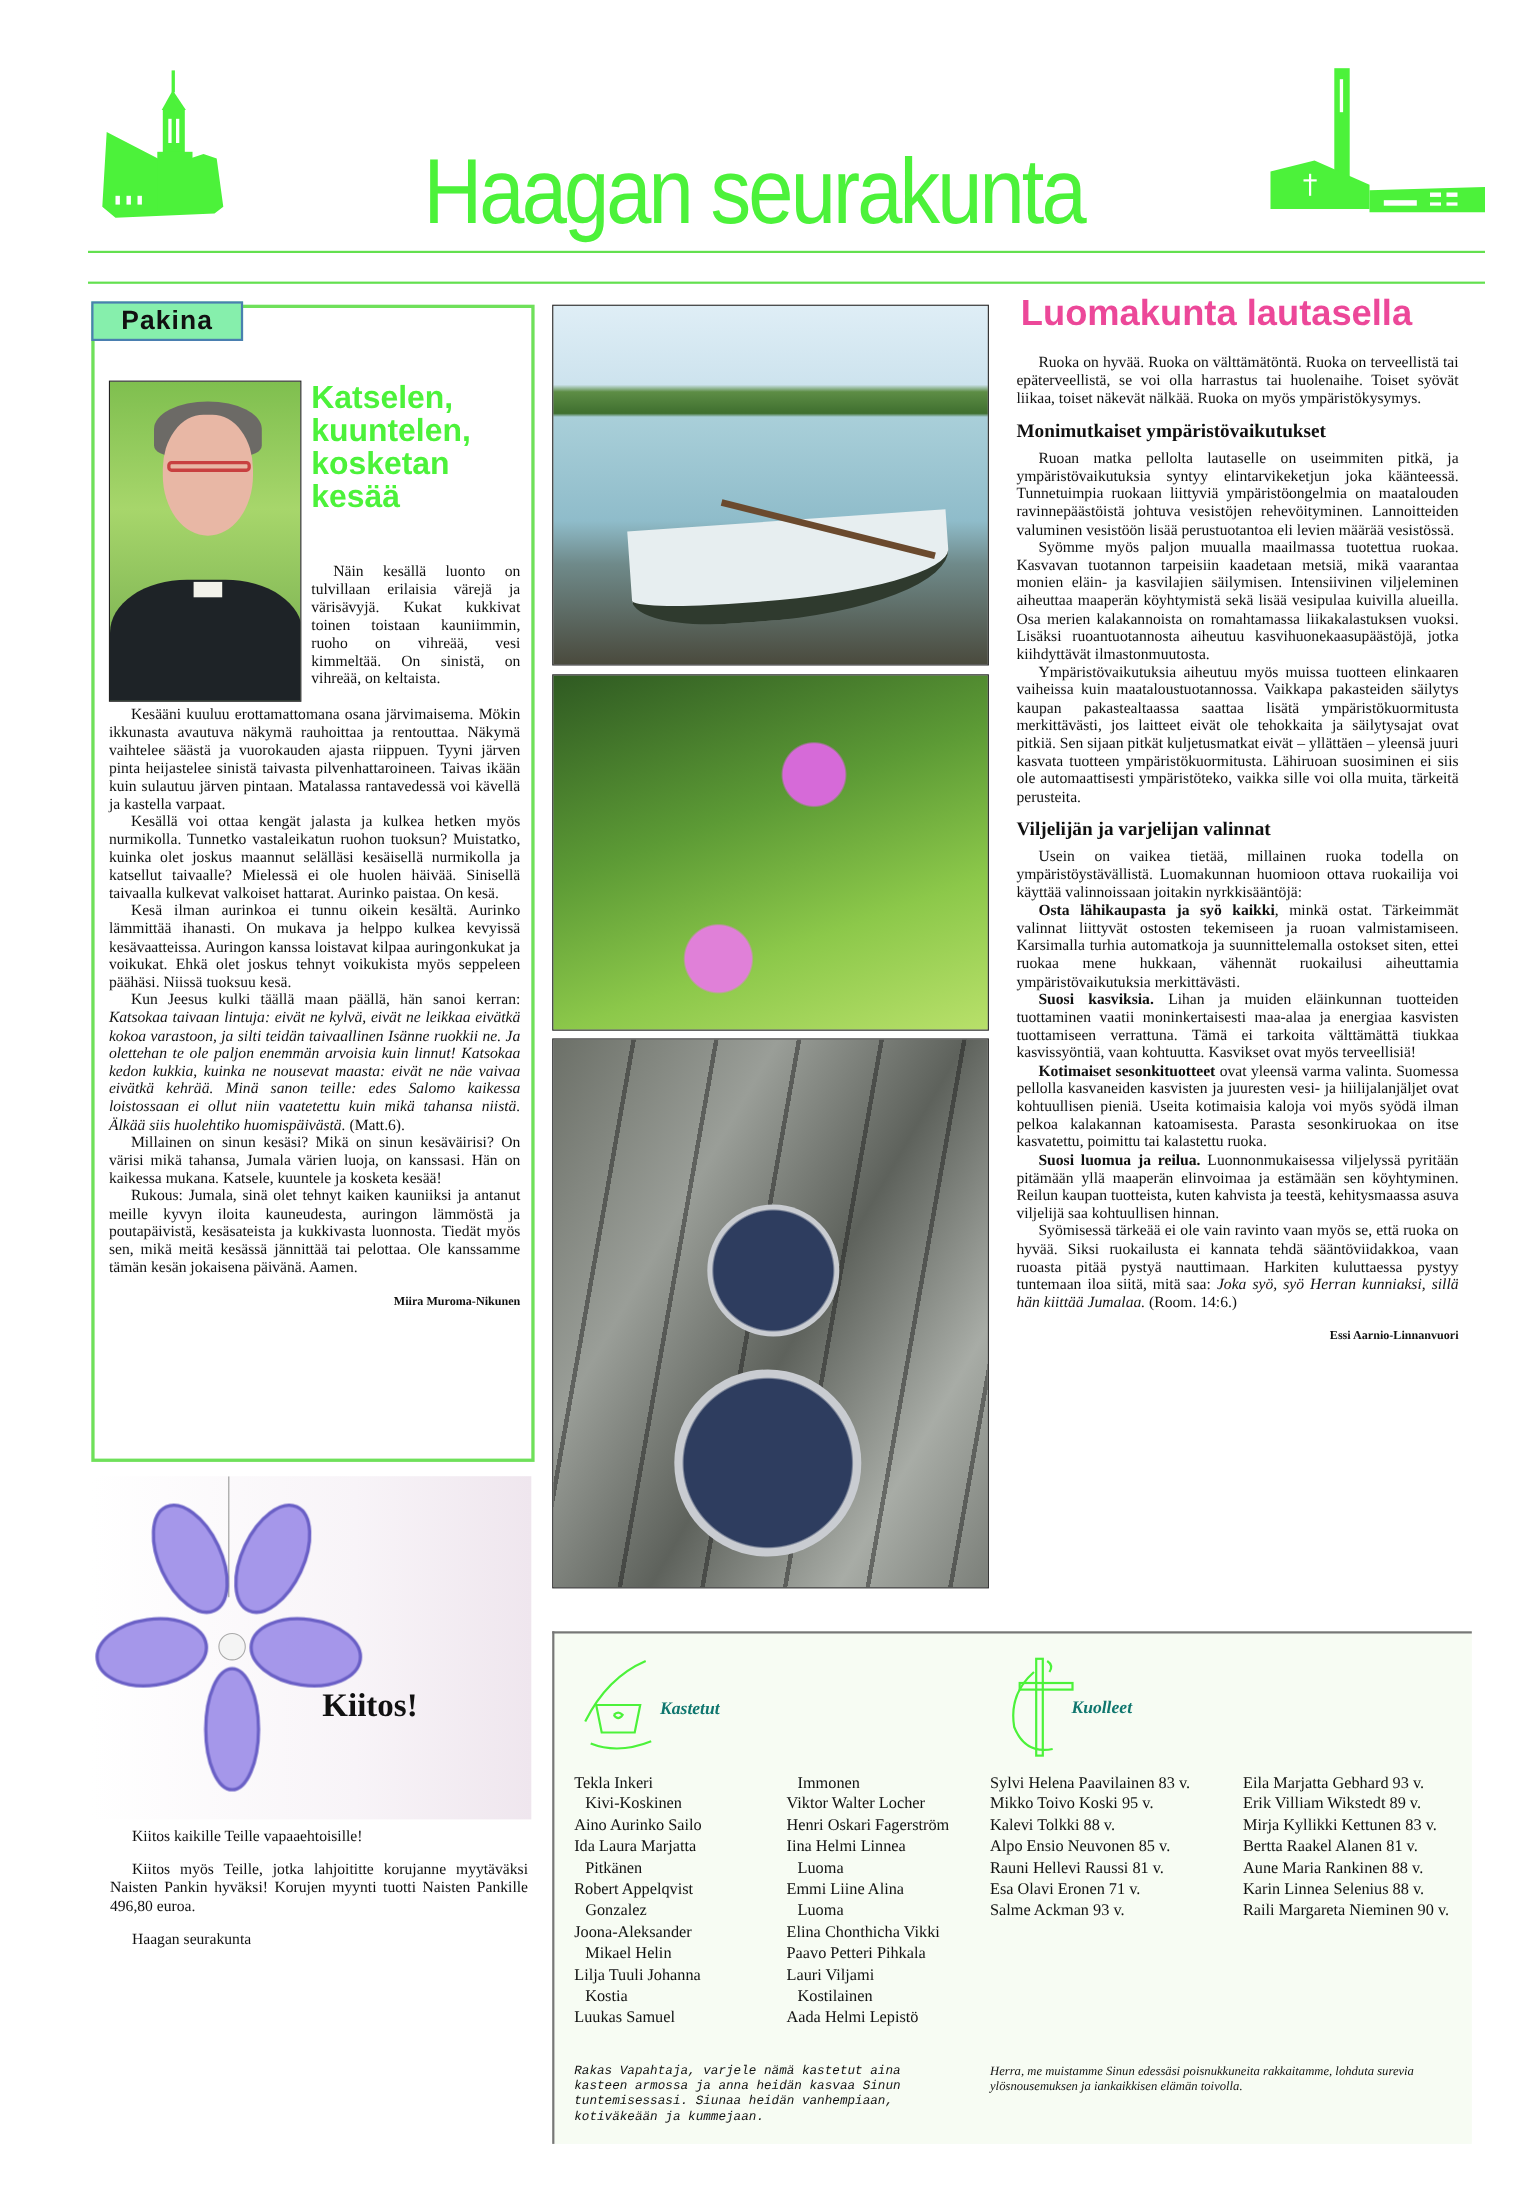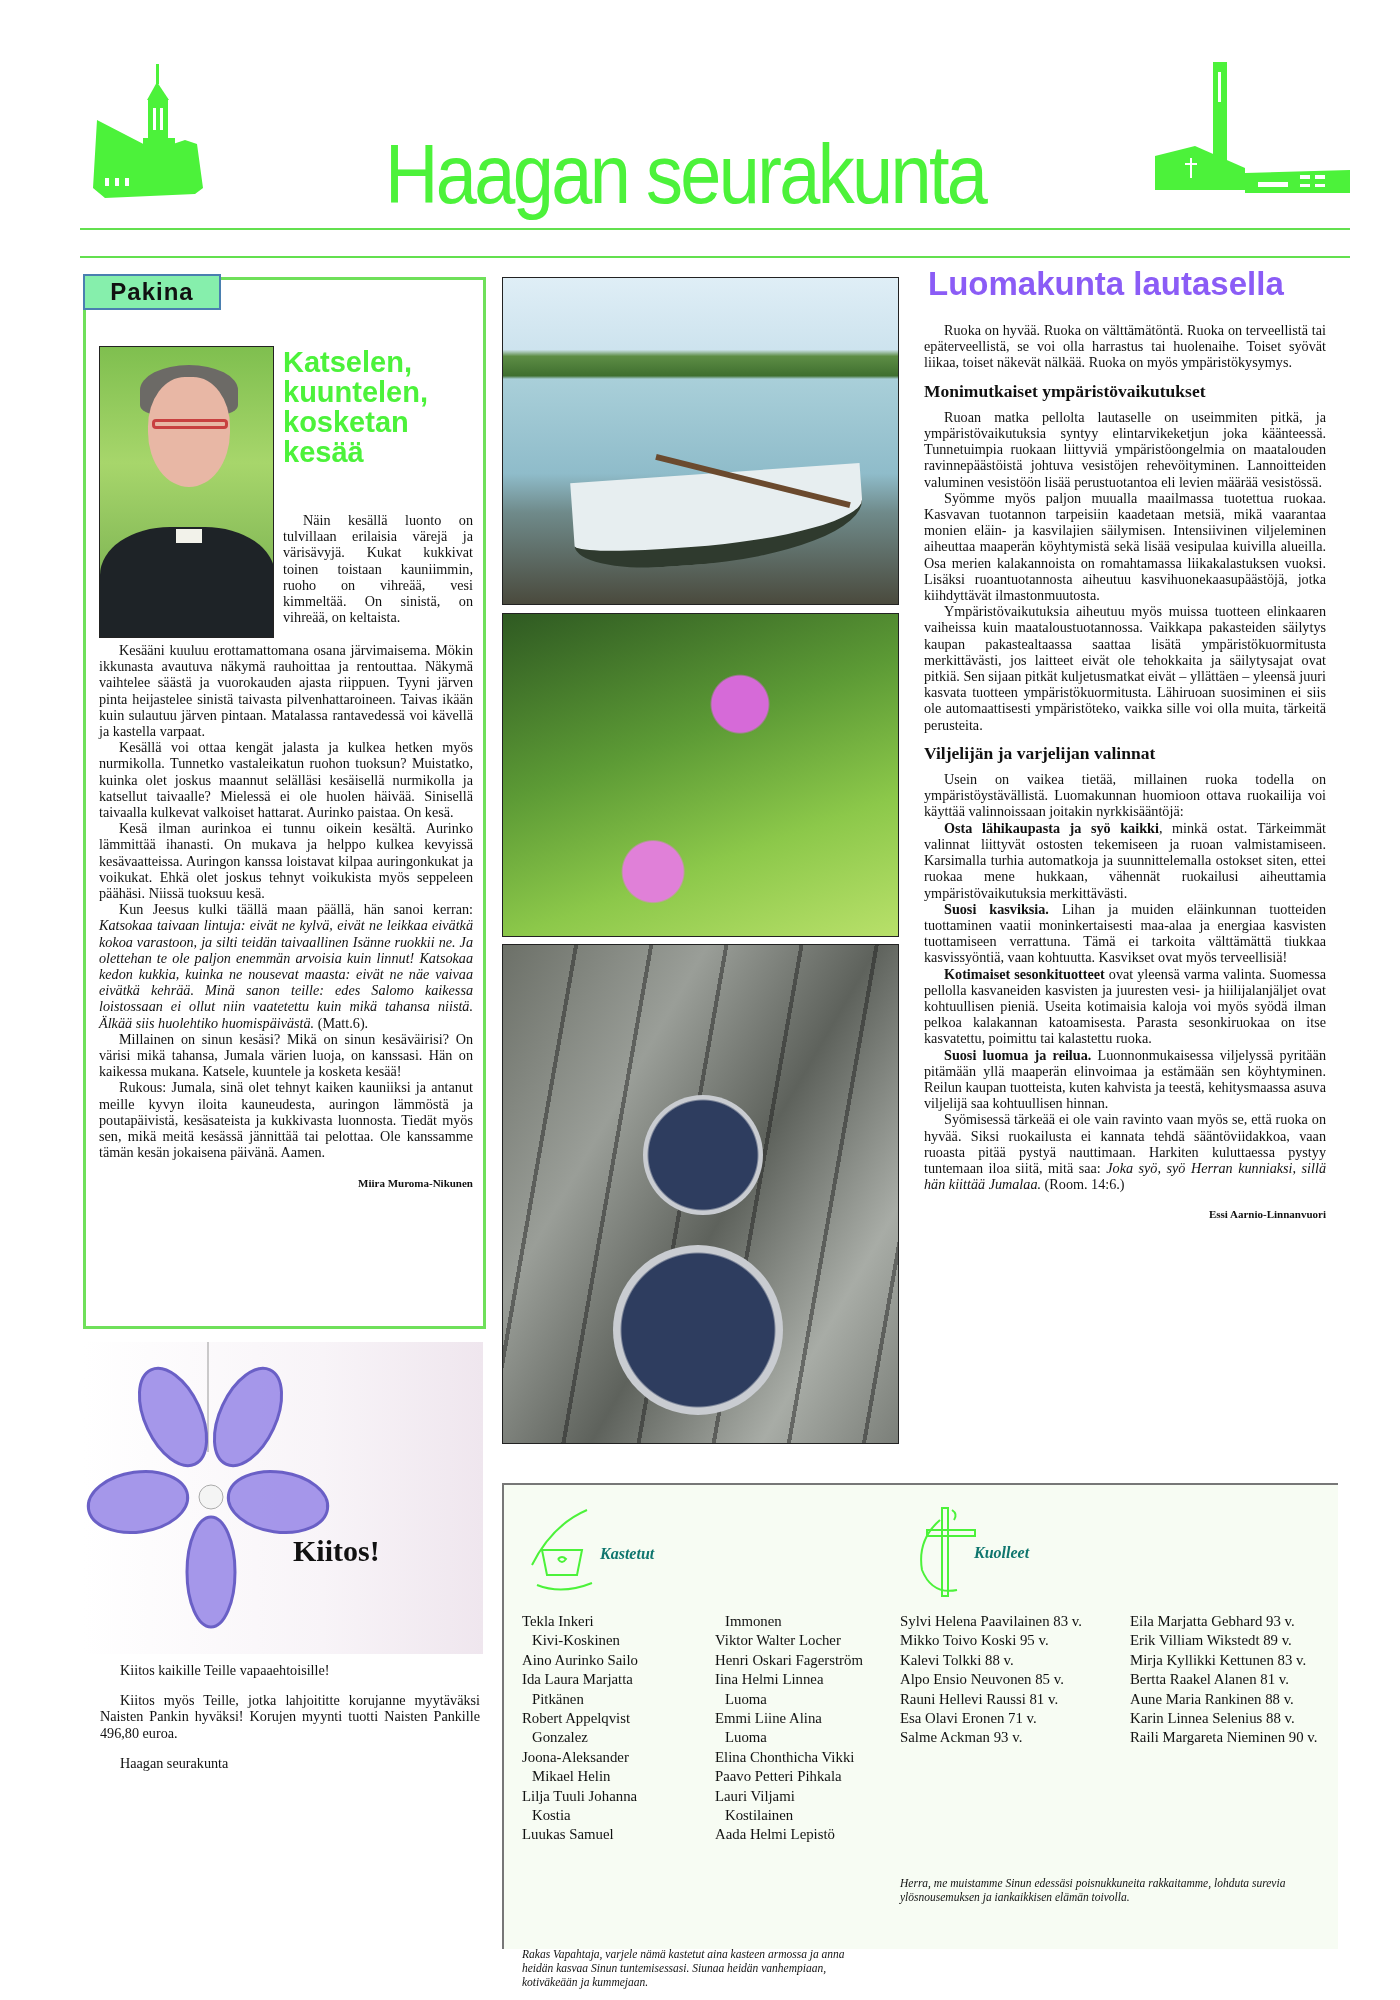--- a/index.html
+++ b/index.html
@@ -33,21 +33,21 @@
   .lake { left: 502px; top: 277px; width: 397px; height: 328px; background: linear-gradient(180deg,#dfeef6 0%,#cde3ee 22%,#5d8d45 24%,#3f6f2f 30%,#a9cfd9 31%,#8fbcca 60%,#6f8a8a 72%,#4a4a3d 100%); }
   .lake .boat { position:absolute; left:70px; top:195px; width:290px; height:90px; background:#e7eef0; border-radius:0 0 60% 30%; border-bottom:18px solid #2f3a2e; transform:rotate(-4deg); }
   .lake .oar { position:absolute; left:150px; top:200px; width:200px; height:6px; background:#6b4a2e; transform:rotate(14deg); }
   .flowers { left: 502px; top: 613px; width: 397px; height: 324px; background: radial-gradient(circle at 60% 28%, #d66ad8 0 28px, transparent 30px), radial-gradient(circle at 38% 80%, #e080d8 0 30px, transparent 32px), linear-gradient(160deg,#2f5a22 0%,#5c9a35 40%,#8cc84a 70%,#b8e06a 100%); }
   .berries { left: 502px; top: 944px; width: 397px; height: 500px; background: linear-gradient(120deg,#6c7068 0%,#9a9e98 30%,#5e625c 55%,#a8aca6 80%,#7b7f79 100%); }
   .berries .bowl1 { position:absolute; left:140px; top:150px; width:120px; height:120px; border-radius:50%; background: radial-gradient(circle,#2e3d5f 0 54px,#c9ccd1 56px 60px); }
   .berries .bowl2 { position:absolute; left:110px; top:300px; width:170px; height:170px; border-radius:50%; background: radial-gradient(circle,#2e3d5f 0 76px,#c9ccd1 78px 85px); }
   .berries .plank { position:absolute; left:0; top:0; width:100%; height:100%; background: repeating-linear-gradient(100deg, transparent 0 70px, #1a1a1a 70px 74px); opacity:.45; }
 
   
-  .luoma-head { left: 928px; top: 265px; font-family: "Liberation Sans", "DejaVu Sans", sans-serif; font-weight: bold; font-size: 33px; color: #8b5cf6; white-space: nowrap; }
+  .luoma-head { left: 928px; top: 265px; font-family: "Liberation Sans", "DejaVu Sans", sans-serif; font-weight: bold; font-size: 33px; color: #ec4899; white-space: nowrap; }
   .luoma-col { left: 924px; top: 322px; width: 402px; }
   .luoma-col h3 { font-size: 17.5px; font-weight: bold; margin: 12px 0 10px 0; }
   .luoma-col p { margin: 0; }
 
   
   .crystal { left: 83px; top: 1342px; width: 400px; height: 312px; background: linear-gradient(90deg,#ffffff 0%,#f8f4f8 60%,#efe6ee 100%); }
   .kiitos-head { left: 293px; top: 1534px; font-size: 30px; font-weight: bold; }
   .kiitos-text { left: 100px; top: 1662px; width: 380px; }
   .kiitos-text p { margin-bottom: 14px; }
 
@@ -274,14 +274,14 @@
 <div class="abs namelist" style="left:1130px;top:1612px;width:215px;">
   <div>Eila Marjatta Gebhard 93 v.</div>
   <div>Erik Villiam Wikstedt 89 v.</div>
   <div>Mirja Kyllikki Kettunen 83 v.</div>
   <div>Bertta Raakel Alanen 81 v.</div>
   <div>Aune Maria Rankinen 88 v.</div>
   <div>Karin Linnea Selenius 88 v.</div>
   <div>Raili Margareta Nieminen 90 v.</div>
 </div>
 
-<div class="abs prayer" style="left:522px;top:1947px;width:350px;">Rakas Vapahtaja, varjele nämä kastetut aina kasteen armossa ja anna heidän kasvaa Sinun tuntemisessasi. Siunaa heidän vanhempiaan, kotiväkeään ja kummejaan.</div>
+<div class="abs prayer" style="left:522px;top:1876px;width:350px;font-family:Liberation Mono, monospace;">Rakas Vapahtaja, varjele nämä kastetut aina kasteen armossa ja anna heidän kasvaa Sinun tuntemisessasi. Siunaa heidän vanhempiaan, kotiväkeään ja kummejaan.</div>
 <div class="abs prayer" style="left:900px;top:1876px;width:430px;">Herra, me muistamme Sinun edessäsi poisnukkuneita rakkaitamme, lohduta surevia ylösnousemuksen ja iankaikkisen elämän toivolla.</div>
 
 </body></html>

